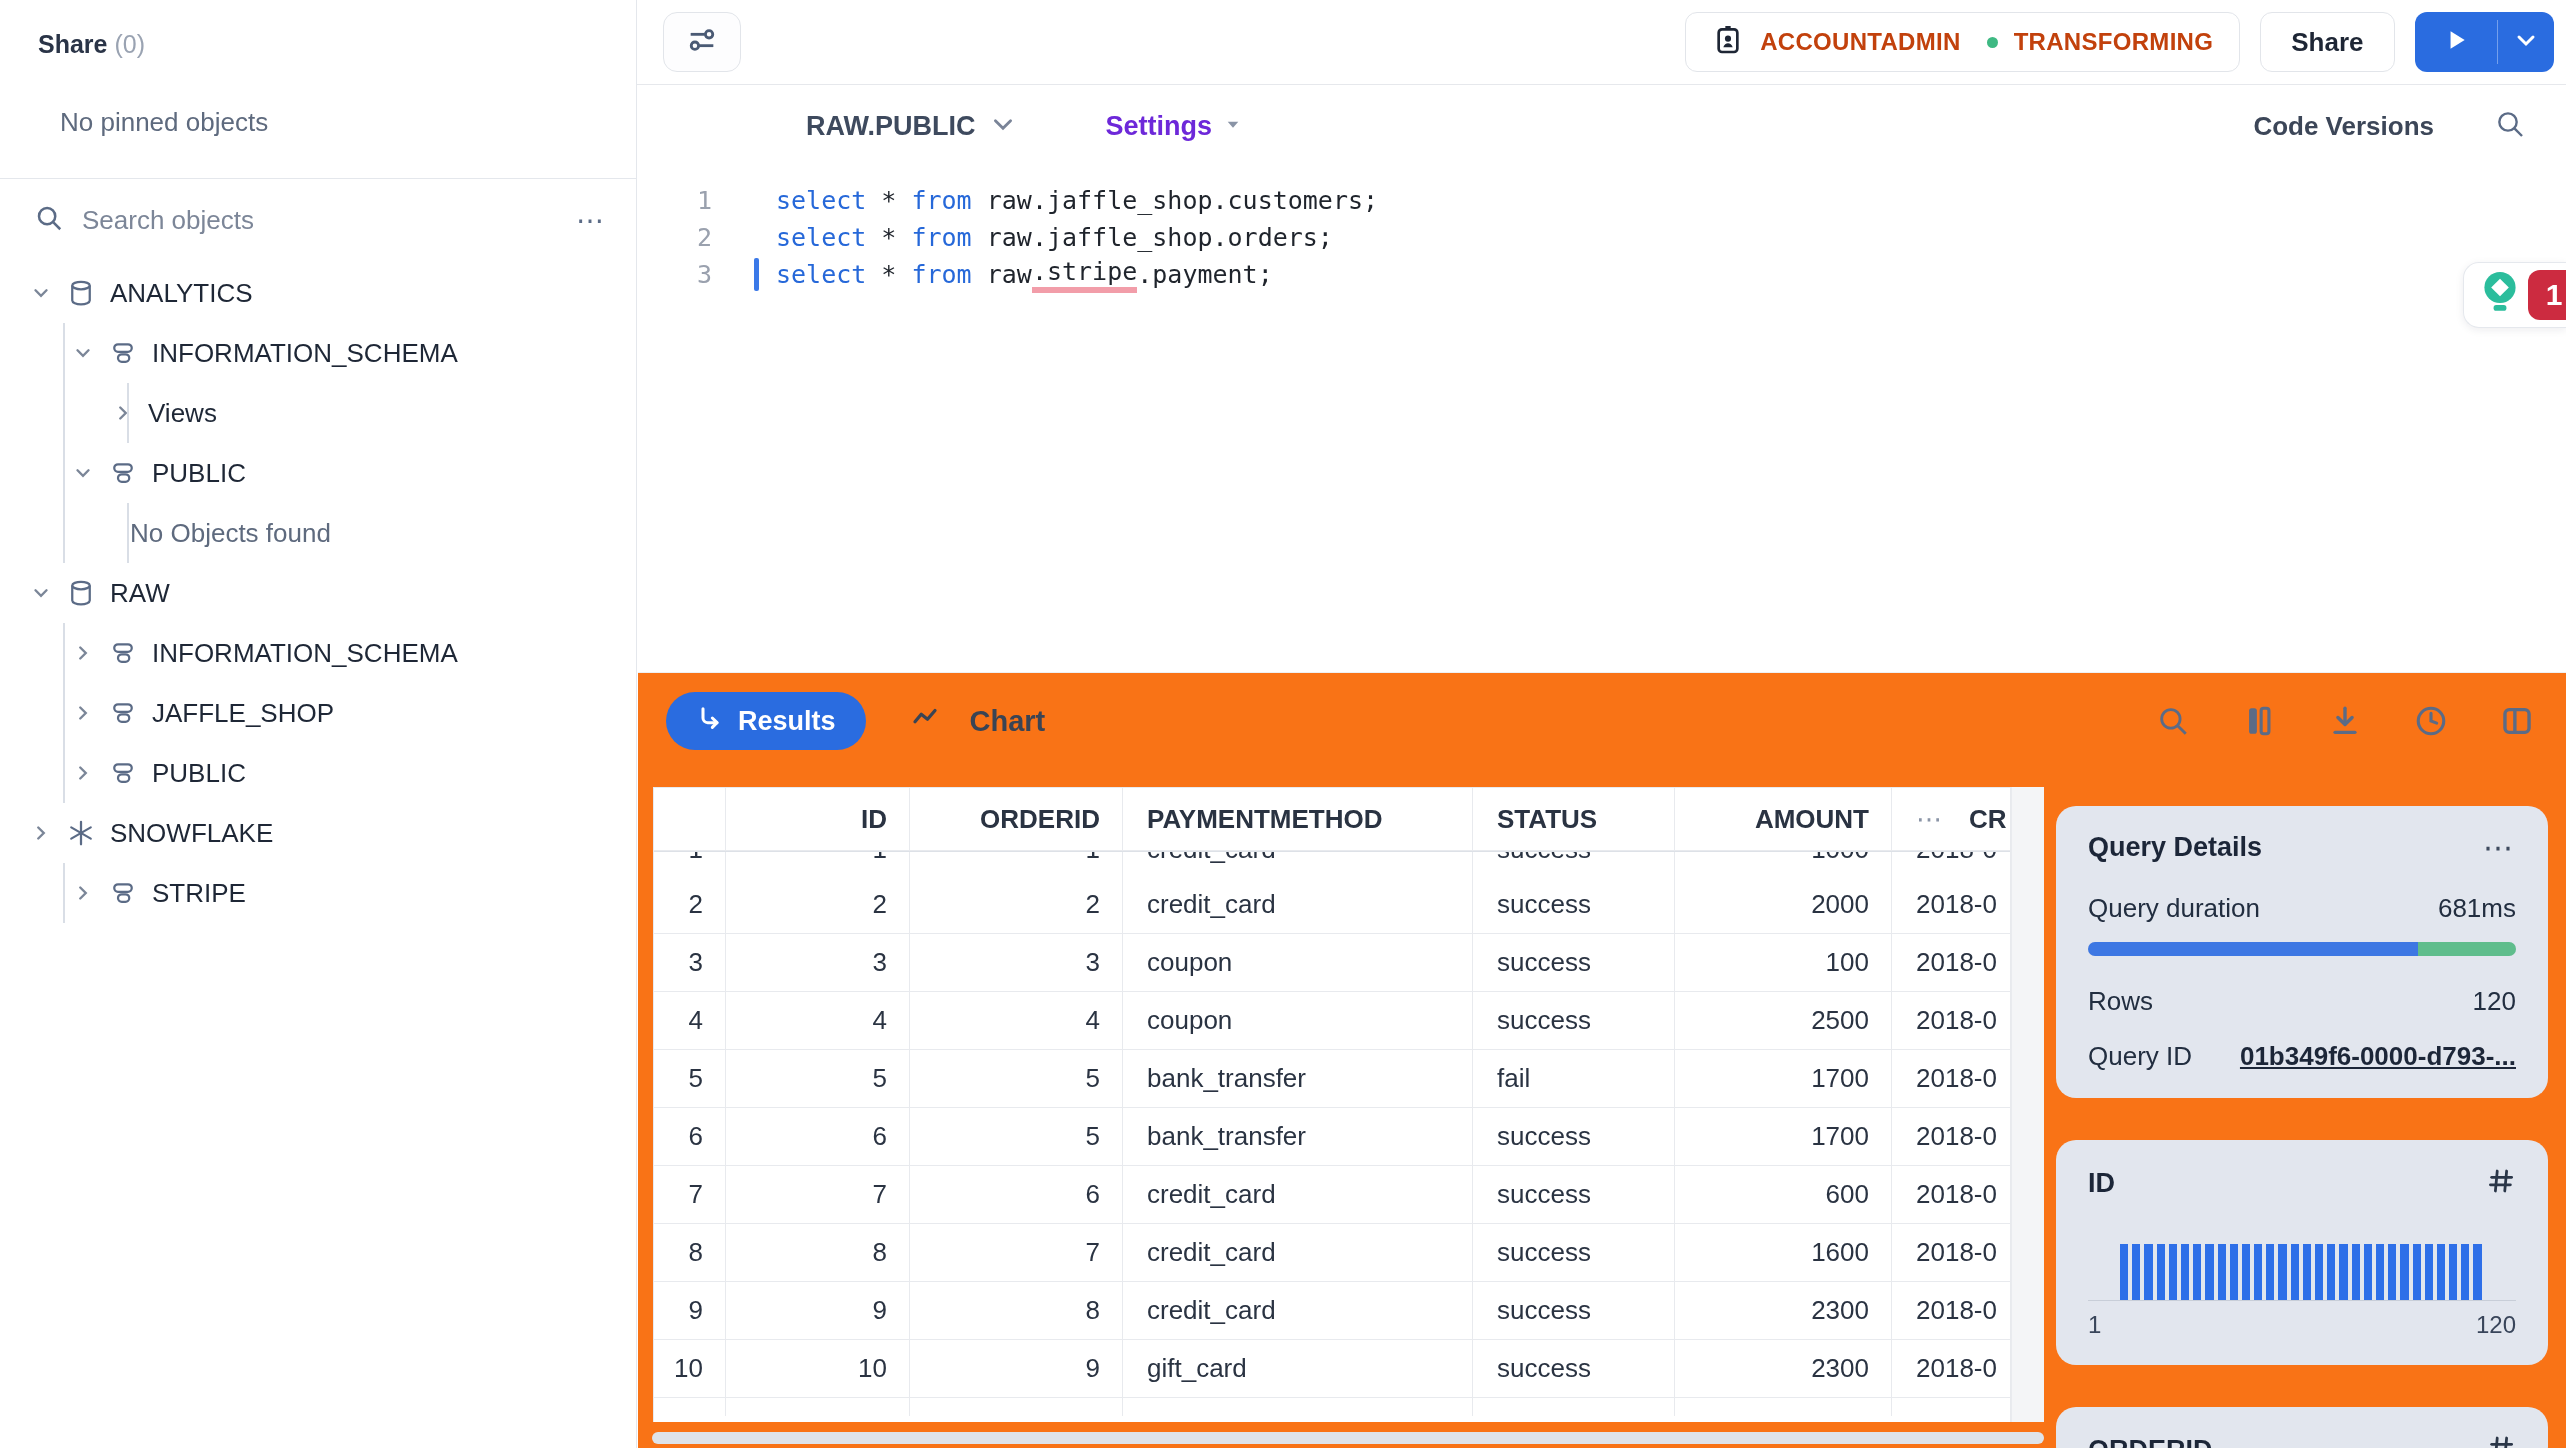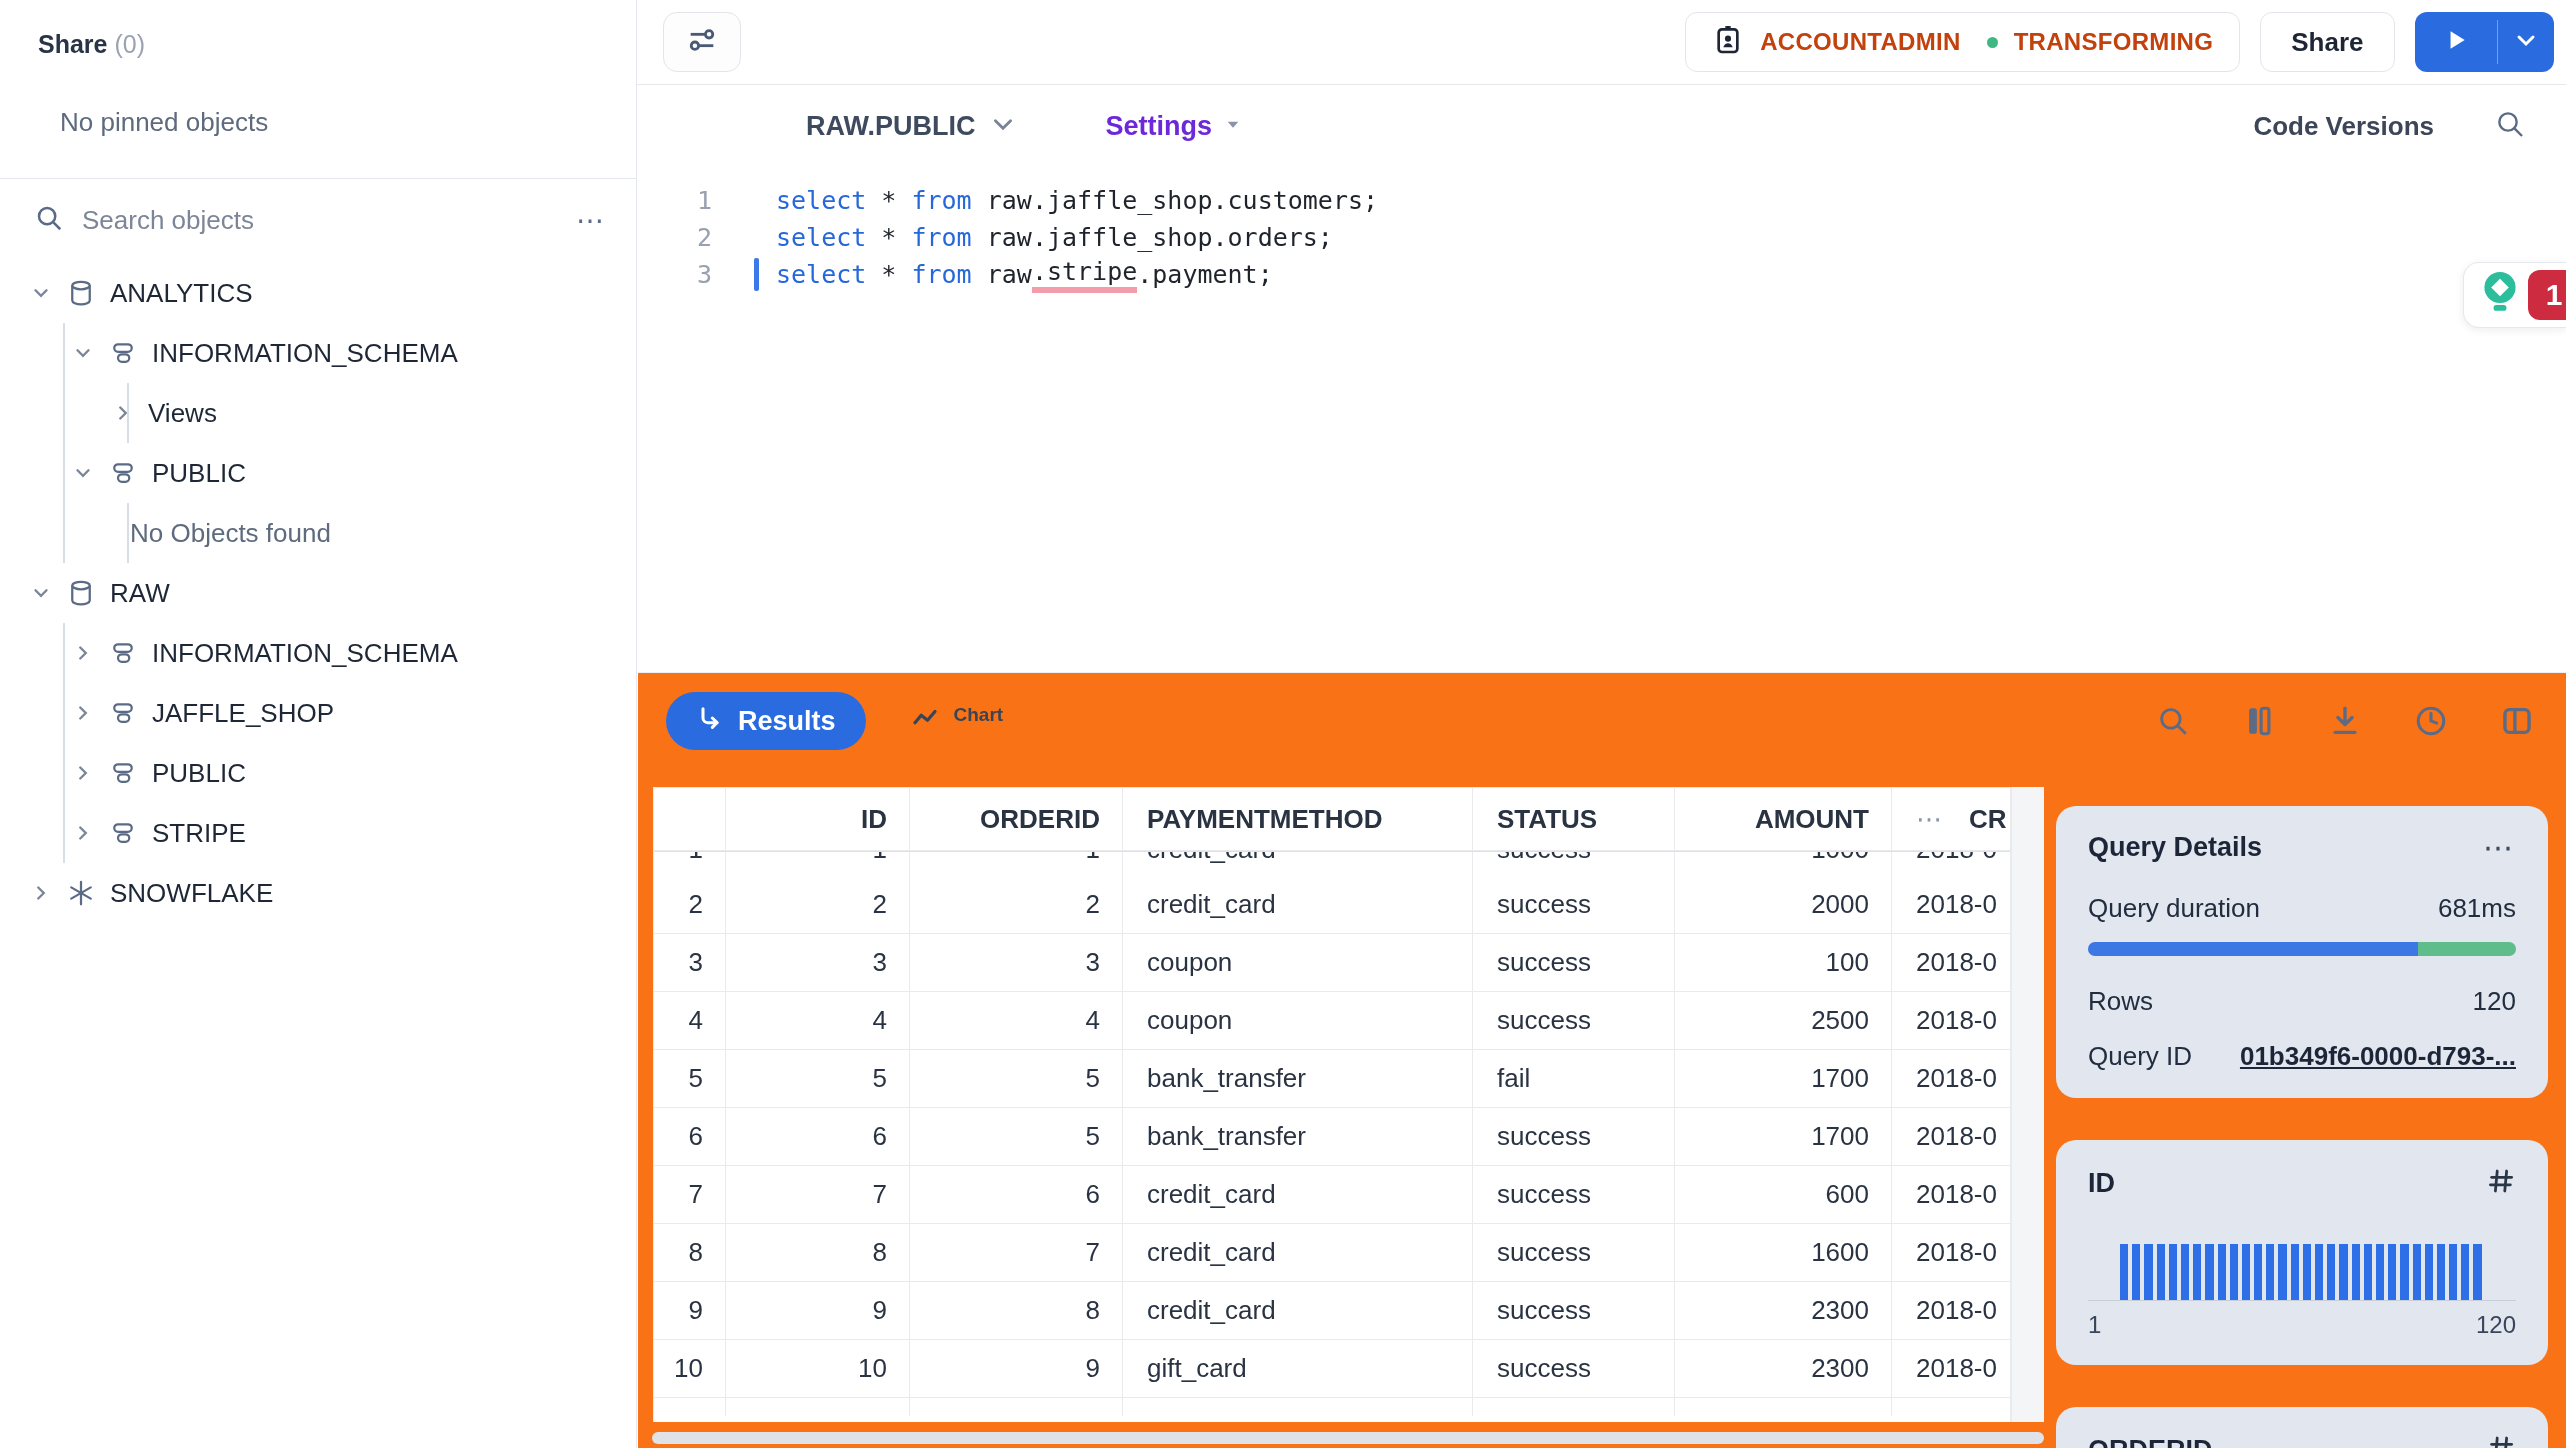--- a/index.html
+++ b/index.html
@@ -72,21 +72,21 @@
     display:flex; align-items:center; padding-left:14px; box-shadow:0 2px 8px rgba(20,30,50,.08); cursor:pointer;}
   .suggest-badge { width:52px; height:50px; background:#CC2B40; border-radius:12px 14px 14px 12px;
     color:#fff; font-size:30px; font-weight:700; display:flex; align-items:center; justify-content:center;
     margin-left:6px; margin-right:-14px; }
 
   
   .results { position:absolute; left:638px; top:672px; right:0; bottom:0; background:#f97316; border-top:1px solid #EEF0F3;}
   .res-tabs { height:96px; display:flex; align-items:center; padding-left:28px; gap:44px; }
   .res-pill { height:58px; border-radius:29px; background:#2A6CE0; color:#fff; display:flex;
     align-items:center; gap:14px; padding:0 30px; font-size:27px; font-weight:700; cursor:pointer; }
-  .res-chart { display:flex; gap:14px; font-size:19px; font-weight:700;
+  .res-chart { display:flex; align-items:center; gap:30px; font-size:29px; font-weight:700;
     color:#3A4454; cursor:pointer; }
   .res-icons { margin-left:auto; display:flex; align-items:center; gap:48px; margin-right:30px; }
   .ric { width:38px; height:38px; display:flex; align-items:center; justify-content:center; cursor:pointer; }
 
   
   .tablewrap { position:absolute; left:15px; top:114px; width:1358px; bottom:26px;
     overflow:hidden; background:#fff; border:1px solid #E8EAEE; border-bottom:none;}
   .grid-row { display:grid; grid-template-columns:72px 184px 213px 350px 202px 217px 320px; }
   .grid-row > div { border-right:1px solid #E8EAEE; border-bottom:1px solid #E8EAEE;
     display:flex; align-items:center; font-size:26px; color:#2A3342; overflow:hidden; white-space:nowrap;}
@@ -226,41 +226,41 @@
         <div class="guide" style="left: 63px;"></div>
         <span class="chev"><svg width="22" height="22" viewBox="0 0 24 24" fill="none" stroke="#7B8698" stroke-width="2.6" stroke-linecap="round">
             <polyline points="9,6 15,12 9,18"></polyline>
           </svg></span>
         <span class="t-icon"><svg width="30" height="30" viewBox="0 0 24 24" fill="none" stroke="#5B6B86" stroke-width="1.8">
             <rect x="5" y="5" width="14" height="6" rx="3"></rect>
             <rect x="8" y="13" width="9" height="6" rx="3"></rect>
           </svg></span>
         <span class="lbl">PUBLIC</span>
       </div>
-      <div class="tree-row" style="padding-left: 72px;">
-        <div class="guide" style="left: 63px;"></div>
-        <span class="chev"><svg width="22" height="22" viewBox="0 0 24 24" fill="none" stroke="#7B8698" stroke-width="2.6" stroke-linecap="round">
-            <polyline points="9,6 15,12 9,18"></polyline>
-          </svg></span>
-        <span class="t-icon"><svg width="30" height="30" viewBox="0 0 24 24" fill="none" stroke="#5B6B86" stroke-width="1.8">
-            <rect x="5" y="5" width="14" height="6" rx="3"></rect>
-            <rect x="8" y="13" width="9" height="6" rx="3"></rect>
-          </svg></span>
-        <span class="lbl">STRIPE</span>
-      </div>
       <div class="tree-row" style="padding-left: 30px;">
         <span class="chev"><svg width="22" height="22" viewBox="0 0 24 24" fill="none" stroke="#7B8698" stroke-width="2.6" stroke-linecap="round">
             <polyline points="9,6 15,12 9,18"></polyline>
           </svg></span>
         <span class="t-icon"><svg width="30" height="30" viewBox="0 0 24 24" fill="none" stroke="#5B6B86" stroke-width="1.8" stroke-linecap="round">
             <line x1="12" y1="3" x2="12" y2="21"></line>
             <line x1="4.2" y1="7.5" x2="19.8" y2="16.5"></line>
             <line x1="19.8" y1="7.5" x2="4.2" y2="16.5"></line>
           </svg></span>
         <span class="lbl">SNOWFLAKE</span>
+      </div>
+      <div class="tree-row" style="padding-left: 72px;">
+        <div class="guide" style="left: 63px;"></div>
+        <span class="chev"><svg width="22" height="22" viewBox="0 0 24 24" fill="none" stroke="#7B8698" stroke-width="2.6" stroke-linecap="round">
+            <polyline points="9,6 15,12 9,18"></polyline>
+          </svg></span>
+        <span class="t-icon"><svg width="30" height="30" viewBox="0 0 24 24" fill="none" stroke="#5B6B86" stroke-width="1.8">
+            <rect x="5" y="5" width="14" height="6" rx="3"></rect>
+            <rect x="8" y="13" width="9" height="6" rx="3"></rect>
+          </svg></span>
+        <span class="lbl">STRIPE</span>
       </div>
     </div>
 </div>
 
 <div class="topbar">
   <div class="filter-btn">
     <span>
       <svg width="34" height="34" viewBox="0 0 24 24" fill="none" stroke="#4A5A74" stroke-width="2">
         <line x1="4" y1="8" x2="14" y2="8"></line>
           <circle cx="17" cy="8" r="2.6"></circle>

